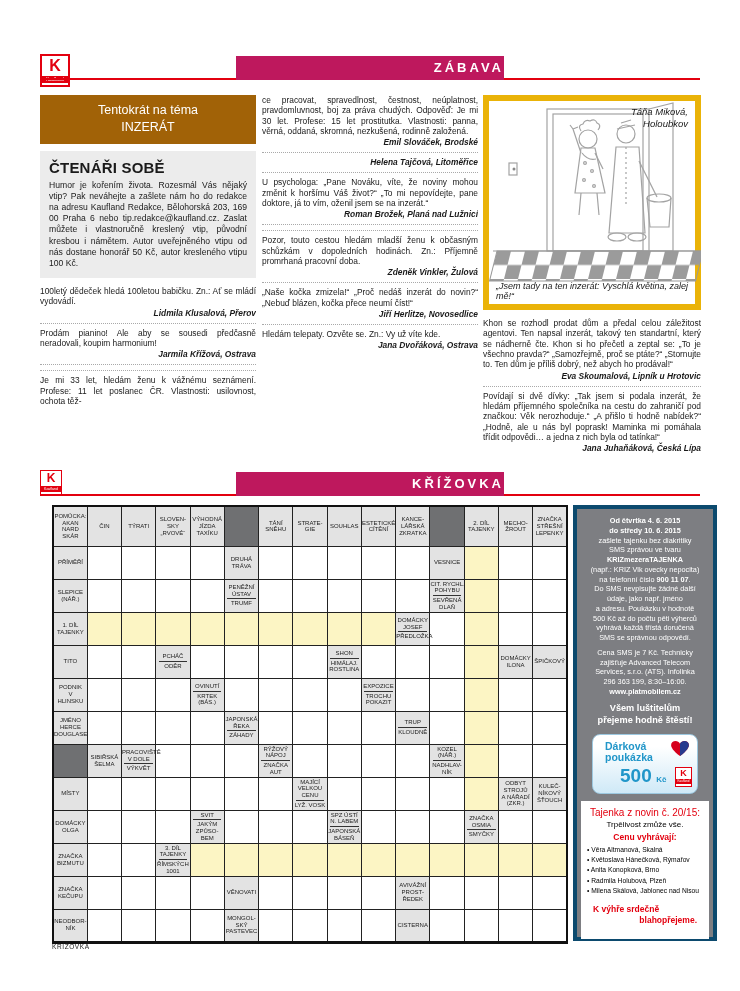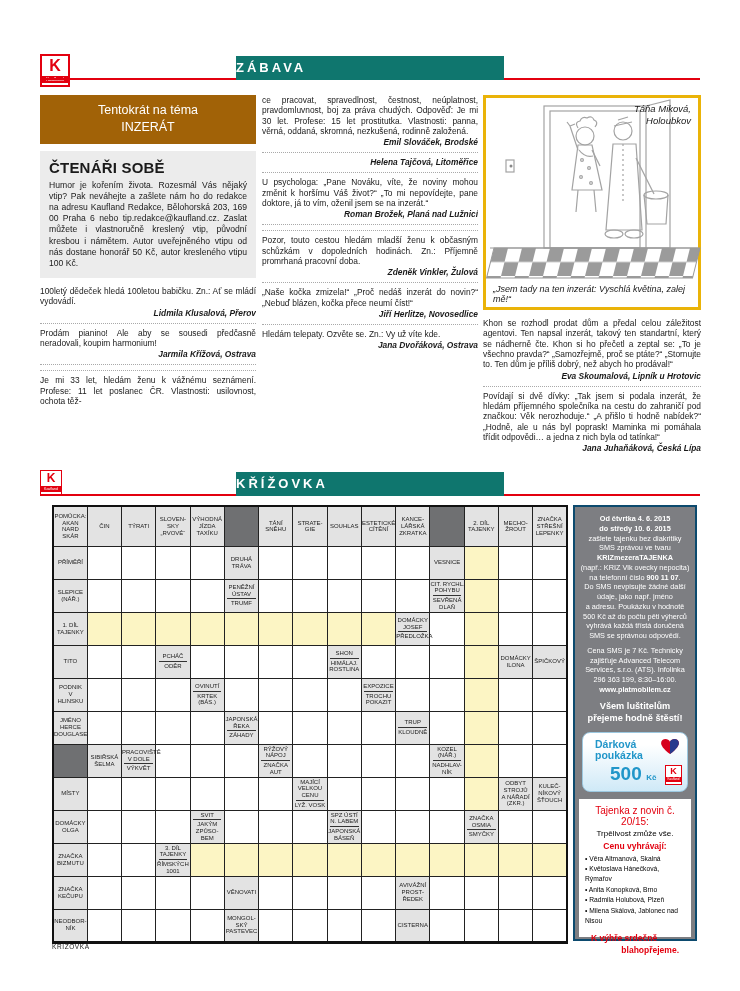--- a/index.html
+++ b/index.html
@@ -17,22 +17,22 @@
   .klogo-sm { left:40px; top:470px; width:22px; height:26px; border-width:1.5px; }
   .klogo-sm .k { font-size:12px; line-height:15px; }
   .klogo-sm .kstrip { font-size:3.5px; line-height:6px; }
   .klogo-mini { position:absolute; right:5px; bottom:6px; width:17px; height:20px; border-width:1.5px; }
   .klogo-mini .k { font-size:9px; line-height:11px; }
   .klogo-mini .kstrip { font-size:3px; line-height:5px; }
 
   .red-rule { position:absolute; left:40px; width:660px; height:2px; background:#e3000f; }
   .rule1 { top:78px; }
   .rule2 { top:494px; }
-  .red-banner { position:absolute; left:236px; width:268px; height:24px; background:#0f766e; color:#fff;
-    font-size:13px; font-weight:bold; letter-spacing:3px; text-align:left; line-height:24px; z-index:2; }
+  .red-banner { position:absolute; left:236px; width:268px; height:24px; background:#be185d; color:#fff;
+    font-size:13px; font-weight:bold; letter-spacing:3px; text-align:right; line-height:24px; z-index:2; }
   .banner1 { top:56px; }
   .banner2 { top:472px; }
 
   
   .col { position:absolute; top:95px; width:216px; height:378px; overflow:hidden; }
   .col1 { left:40px; }
   .col2 { left:262px; }
   .col3 { left:483px; width:218px; }
 
   .topic { background:#a16207; color:#fff; text-align:center; padding:7px 0 8px; font-size:12.5px; line-height:1.35; }
@@ -40,40 +40,40 @@
   .readers h2 { font-size:15px; font-weight:bold; margin-bottom:4px; letter-spacing:0.2px; }
   .readers p { font-size:8.6px; line-height:1.3; text-align:justify; }
 
   .jokes { margin-top:8px; }
   .col2.jokes, .col2 { margin-top:0; }
   .joke .jtext { font-size:8.4px; line-height:1.23; text-align:justify; }
   .joke .jauthor { font-size:8.4px; font-weight:bold; font-style:italic; text-align:right; margin-top:1px; }
   .dotsep { border-top:1px dotted #a9a9a9; margin:5px 0 4px; }
 
   
-  .cartoon { position:relative; border:3px solid #eab308; height:215px; background:#fff; }
+  .cartoon { position:relative; border:6px solid #eab308; height:215px; background:#fff; }
   .credit { position:absolute; top:5px; right:7px; font-style:italic; font-size:9.5px; line-height:1.3; text-align:right; }
   .caption { position:absolute; bottom:3px; left:7px; right:5px; font-style:italic; font-size:9px; }
 
   
   table.grid { position:absolute; left:52px; top:505px; width:516px; border-collapse:collapse; table-layout:fixed;
     border:2px solid #111; border-bottom-width:3px; }
   table.grid tr { height:33px; }
   table.grid tr.hdr { height:40px; }
   table.grid td { border:1px solid #222; padding:0; text-align:center; vertical-align:middle; }
   td.cg { background:#e3e3e3; font-size:6px; line-height:1.12; color:#222; }
   td.cg div { white-space:nowrap; }
   td.cg .dv { border-top:1px solid #333; width:86%; margin:1px auto; height:0; }
   td.cw { background:#fff; }
   td.cy { background:#fcf5c4; }
   td.cd { background:#6f7072; }
 
   
-  .side { position:absolute; left:573px; top:505px; width:124px; height:436px; background:#7d7e82;
-    border:2px solid #0c4a6e; color:#fff; text-align:center; padding:7px 4px 4px; }
+  .side { position:absolute; left:573px; top:505px; width:144px; height:436px; background:#7d7e82;
+    border:4px solid #0c4a6e; color:#fff; text-align:center; padding:7px 4px 4px; }
   .sline { font-size:7.3px; line-height:1.34; }
   .sline .b { font-weight:bold; }
   .gap { height:5px; }
   .luck { font-size:9.2px; font-weight:bold; line-height:1.35; margin-top:5px; }
 
   .voucher { position:relative; margin:7px auto 0; width:106px; height:60px; border-radius:8px;
     background:linear-gradient(#ffffff 20%, #cfe9f7); border:1px solid #9cc8e0; text-align:left; }
   .v-title { color:#2196c9; font-weight:bold; font-size:10.5px; line-height:1.1; padding:6px 0 0 12px; }
   .v-amt { padding-left:27px; margin-top:1px; }
   .v-amount { color:#2196c9; font-size:19px; font-weight:bold; }

